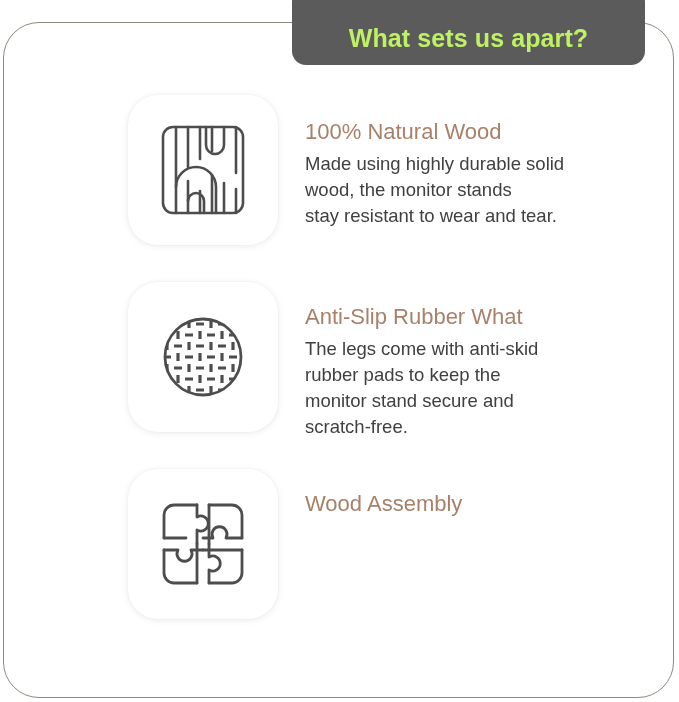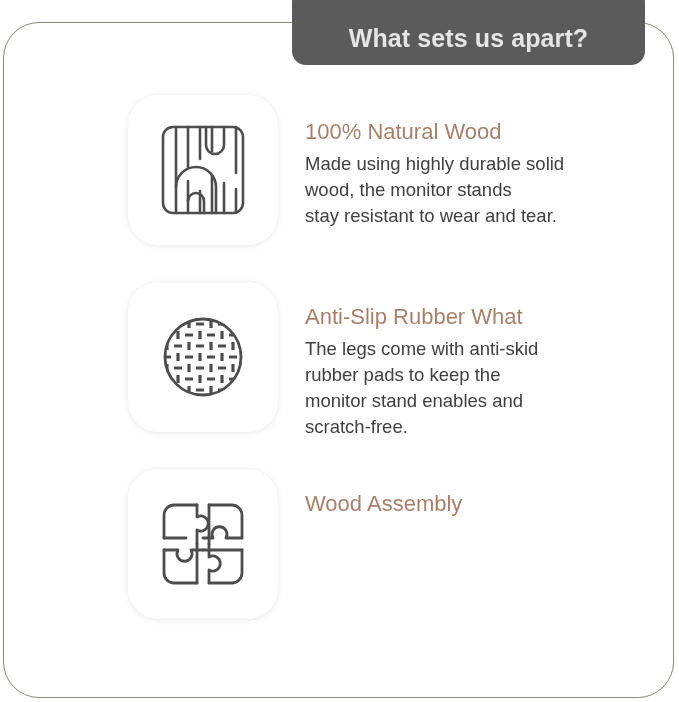--- a/index.html
+++ b/index.html
@@ -40,21 +40,21 @@
     width: 353px;
     height: 77px;
     background: #5b5b5b;
     border-radius: 14px;
     display: flex;
     align-items: flex-end;
     justify-content: center;
     padding-bottom: 14px;
   }
   .badge-title {
-    color: #e5e5e5;
+    color: #bef264;
     font-size: 25px;
     font-weight: bold;
     letter-spacing: 0.1px;
     line-height: 1;
     white-space: nowrap;
     margin-top: 25px;
   }
 
   
   .features {
@@ -221,21 +221,21 @@
               <path d="M77 76 L77 84"></path>
             </g>
             <circle cx="47" cy="47" r="38" stroke="#4d4d4d" stroke-width="2.8" fill="none"></circle>
           </svg>
         </span>
       </div>
       <div class="feature-text">
         <div class="feature-title">Anti-Slip Rubber What</div>
         <div class="feature-desc">The legs come with anti-skid
 rubber pads to keep the
-monitor stand enables and
+monitor stand secure and
 scratch-free.</div>
       </div>
     </div>
 
     <div class="feature feature-3">
       <div class="icon-tile">
         <span>
           <svg width="94" height="94" viewBox="0 0 94 94" fill="none" stroke="#4d4d4d" stroke-width="2.8" stroke-linecap="round" stroke-linejoin="round">
 
             <path d="M41 8 L18 8 A10 10 0 0 0 8 18 L8 41"></path>

